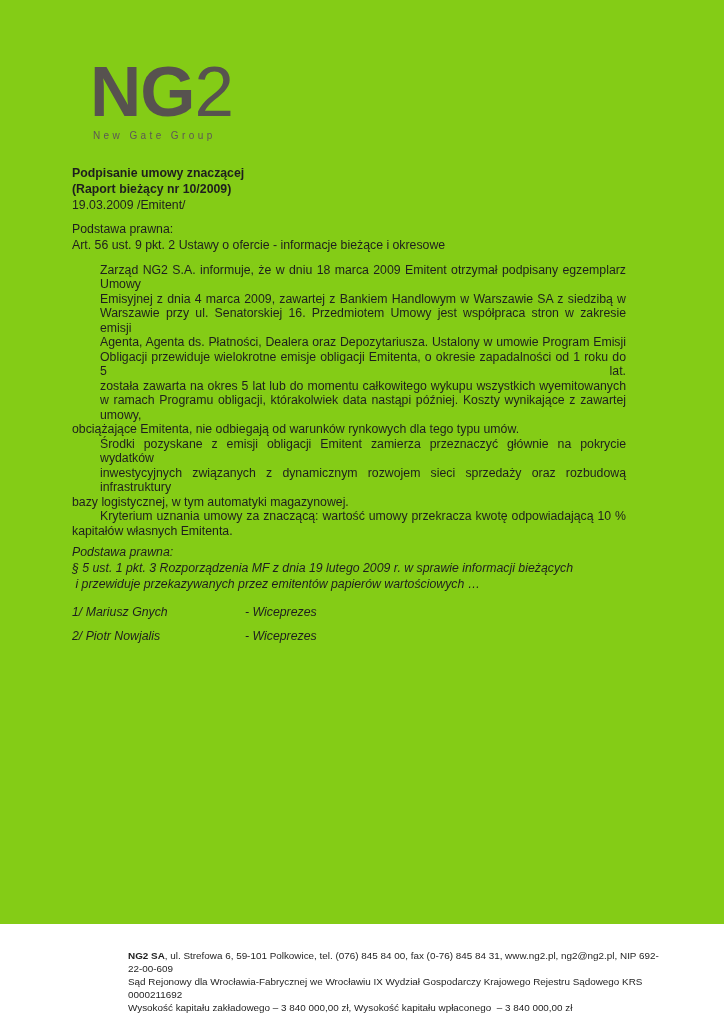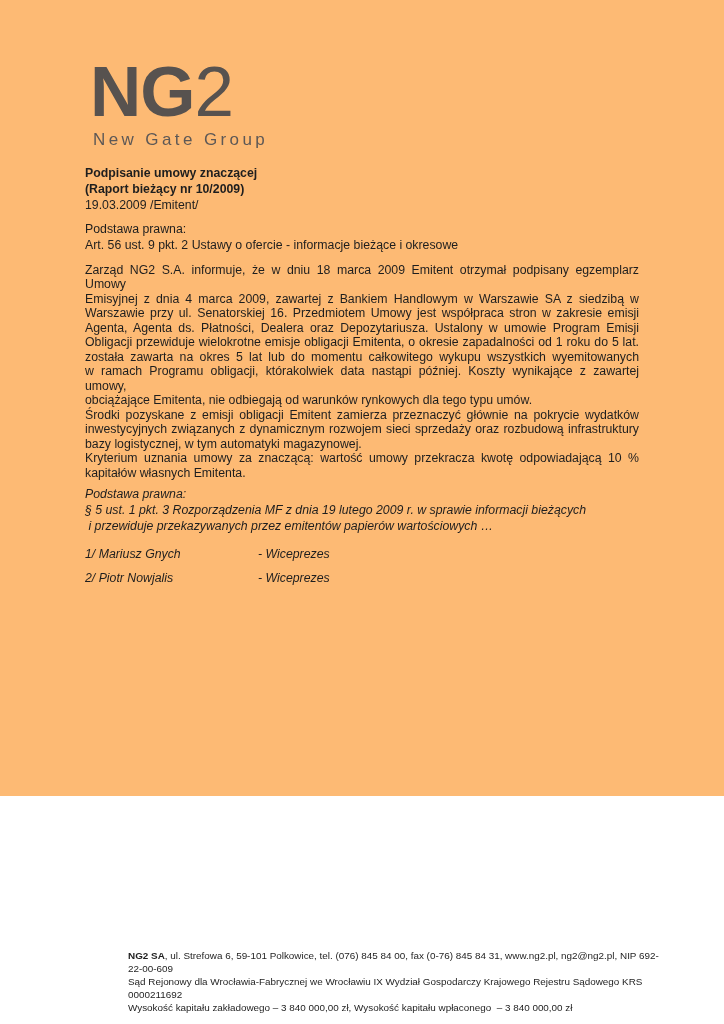--- a/index.html
+++ b/index.html
@@ -7,63 +7,64 @@
     padding: 0;
     width: 724px;
     height: 1024px;
     background: #ffffff;
     overflow: hidden;
     font-family: "Liberation Sans", "DejaVu Sans", sans-serif;
   }
   .page {
     position: relative;
     width: 724px;
-    height: 796px;
-    background: #fdba74;
+    height: 924px;
+    background: #84cc16;
     color: #1e1e1e;
   }
   
   .logo {
     position: absolute;
     left: 90px;
     top: 56px;
     user-select: none;
   }
   .logo-main {
     font-size: 71px;
     line-height: 71px;
     letter-spacing: -1px;
     color: #57524f;
   }
   .logo-main .lg-bold { font-weight: 700; }
   .logo-main .lg-light { font-weight: 400; }
   .logo-sub {
     margin-top: 3px;
     margin-left: 3px;
-    font-size: 17px;
+    font-size: 10px;
     letter-spacing: 3.4px;
     color: #5d5856;
   }
   
   .content {
     position: absolute;
-    left: 85px;
+    left: 72px;
     top: 166px;
     width: 554px;
     font-size: 12.3px;
     line-height: 15.8px;
     color: #1e1e1e;
   }
   .title-line { font-weight: 700; }
   .legal-top { margin-top: 9px; }
   .body-block { margin-top: 9px; line-height: 14.5px; }
   .body-block .line { white-space: normal; }
   .body-block .line.j {
     text-align: justify;
     text-align-last: justify;
+    margin-left: 28px;
   }
   .legal-bottom {
     margin-top: 7px;
     font-style: italic;
   }
   .legal-bottom .lb-line { white-space: pre-wrap; }
   .signatures { margin-top: 12px; font-style: italic; line-height: 14.5px; }
   .sig-row { display: flex; margin-bottom: 9.5px; }
   .sig-name { width: 173px; flex: 0 0 173px; }
   

